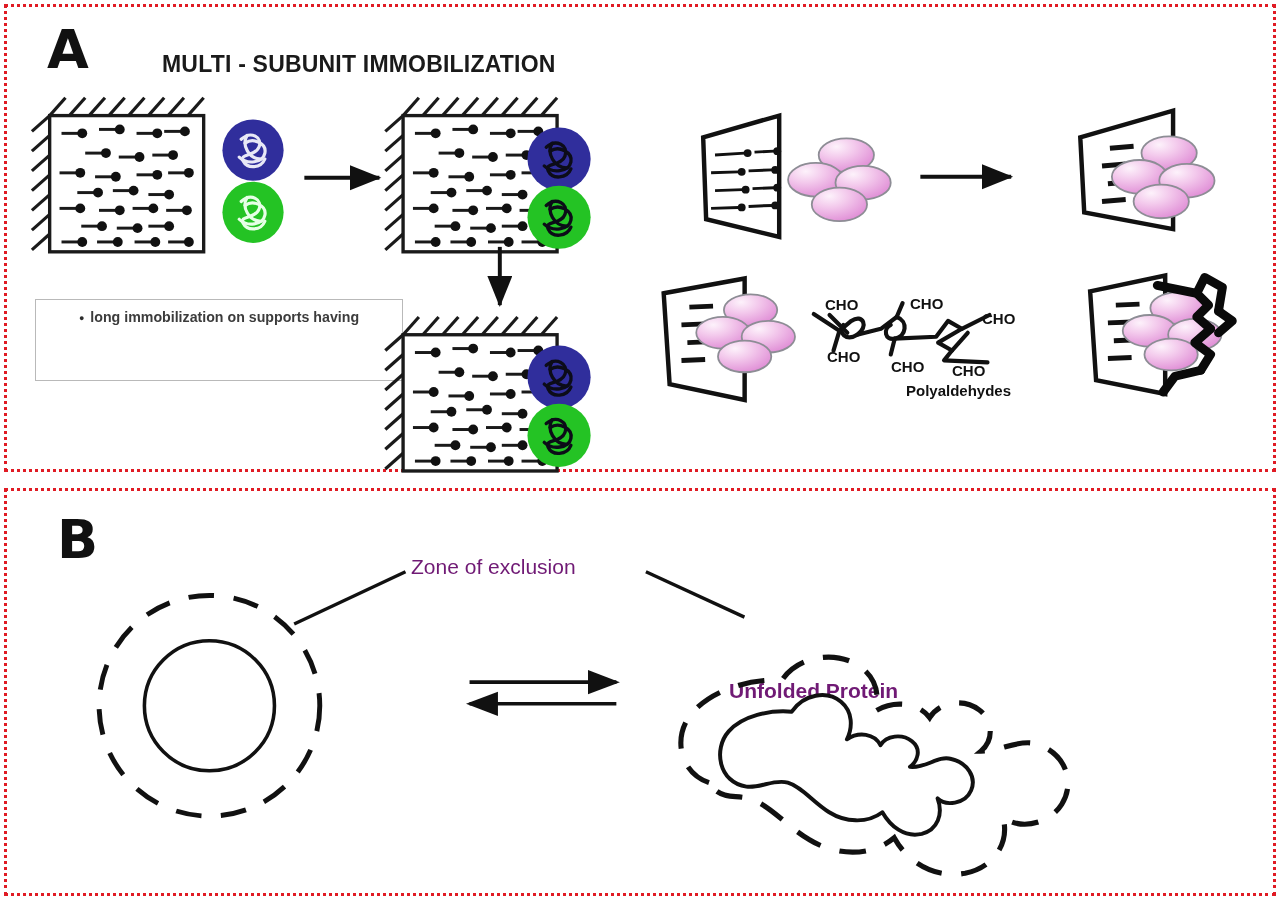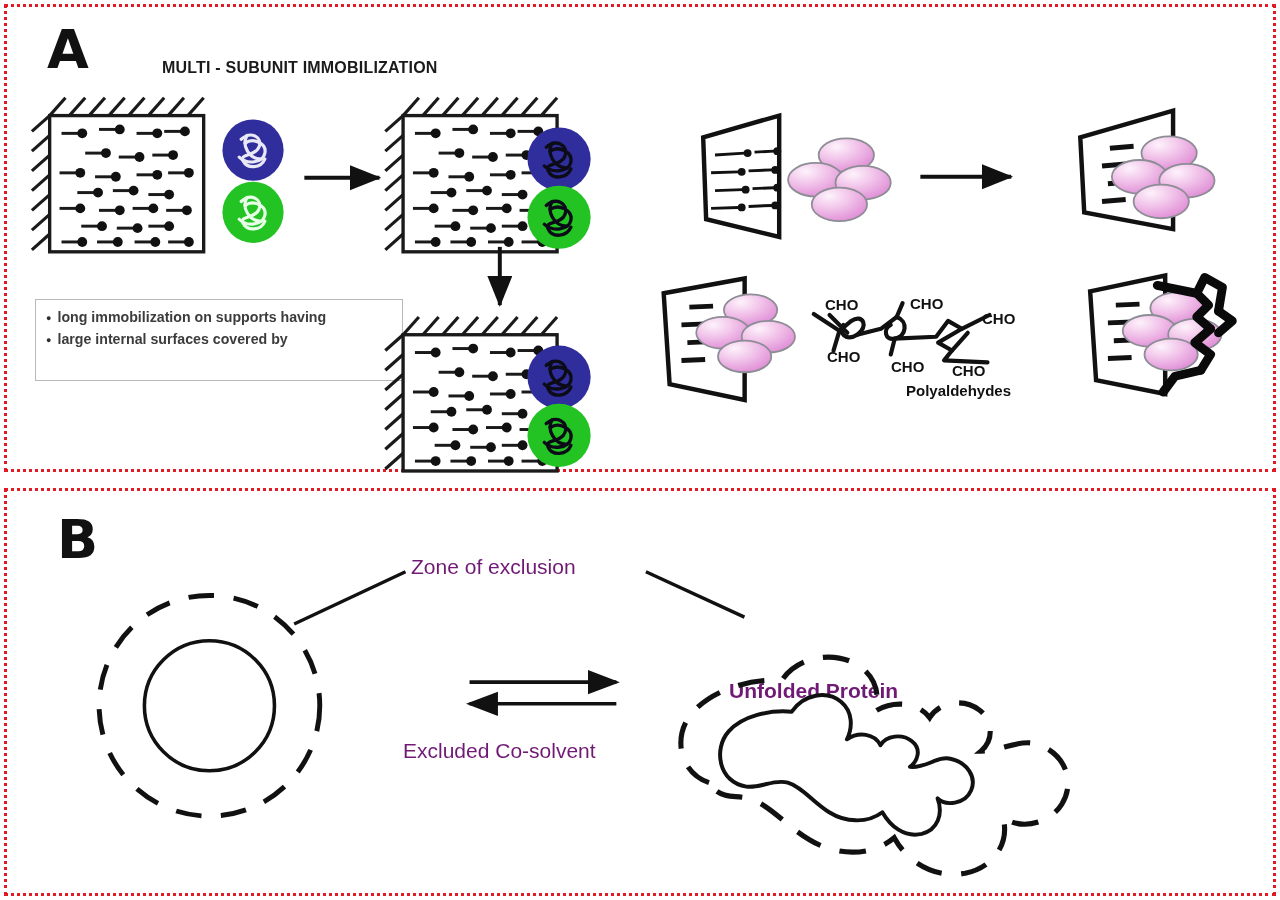--- a/index.html
+++ b/index.html
@@ -13,45 +13,44 @@
   .panel-letter{position:absolute;font-weight:bold;color:#111;font-family:"DejaVu Sans",sans-serif;line-height:1;}
   .sec-title{position:absolute;font-weight:bold;color:#1a1a1a;letter-spacing:.2px;white-space:nowrap;
              font-family:"Liberation Sans",sans-serif;}
 
   .svg-layer{position:absolute;left:0;top:0;width:100%;height:100%;overflow:visible;pointer-events:none;}
 
   .bulletbox{position:absolute;left:28px;top:292px;width:368px;height:82px;
              border:1px solid #b9b9b9;background:#fff;box-sizing:border-box;
              padding:7px 10px 0 10px;}
   .bulletbox div{font-size:14.2px;font-weight:bold;color:#3c3c3c;line-height:21px;white-space:nowrap;
-                 font-family:"Liberation Sans",sans-serif;}
+                 font-family:"Liberation Sans",sans-serif;text-align:center;}
   .bulletbox div::before{content:"\25CF";font-size:9px;vertical-align:middle;margin-right:6px;color:#2d2d2d;}
 
   .lbl{position:absolute;white-space:nowrap;color:#23232e;font-family:"Liberation Sans",sans-serif;}
   .cho{font-size:15px;font-weight:bold;color:#111;}
   .poly{font-size:15px;font-weight:bold;color:#111;}
   .bfont{font-size:21px;color:#701a75;}
   .bfont-small{font-size:20px;color:#2b2b38;}
 </style>
 </head>
 <body>
 
 <div class="figure">
 
   <div class="panel" id="panel-a">
 
     <div class="panel-letter" style="left:40px;top:16px;font-size:54px;">A</div>
 
-    <div class="sec-title" style="left:155px;top:52px;font-size:16px;">MULTI - SUBUNIT IMMOBILIZATION</div>
+    <div class="sec-title" style="left:155px;top:44px;font-size:23px;">MULTI - SUBUNIT IMMOBILIZATION</div>
 
 
 
     <div class="bulletbox">
       <div>long immobilization on supports having</div>
-      <div>large internal surfaces covered by</div>
     </div>
 
     <div class="lbl cho" style="left:818px;top:289px;">CHO</div>
     <div class="lbl cho" style="left:903px;top:288px;">CHO</div>
     <div class="lbl cho" style="left:975px;top:303px;">CHO</div>
     <div class="lbl cho" style="left:820px;top:341px;">CHO</div>
     <div class="lbl cho" style="left:884px;top:351px;">CHO</div>
     <div class="lbl cho" style="left:945px;top:355px;">CHO</div>
     <div class="lbl poly" style="left:861px;top:375px;margin-left:38px;">Polyaldehydes</div>
 
@@ -421,21 +420,20 @@
 
   <div class="panel" id="panel-b">
 
     <div class="panel-letter" style="left:50px;top:22px;font-size:54px;">B</div>
 
     <div class="lbl bfont" style="left:404px;top:64px;">Zone of exclusion</div>
 
     <div class="lbl bfont-small" style="left:148px;top:182px;">Native</div>
     <div class="lbl bfont-small" style="left:142px;top:208px;">Protein</div>
 
-    <div class="lbl bfont" style="left:396px;top:248px;">Excluded Co-solvent</div>
 
     <div class="lbl bfont" style="left:722px;top:188px;font-weight:bold;">Unfolded Protein</div>
 
     <svg class="svg-layer" viewBox="0 0 1272 408">
       <defs>
         <marker id="arB" markerWidth="10" markerHeight="10" refX="8" refY="3.4" orient="auto">
           <path d="M0,0 L9,3.4 L0,6.8 Z" fill="#111"></path>
         </marker>
         <marker id="arBL" markerWidth="10" markerHeight="10" refX="8" refY="3.4" orient="auto">
           <path d="M0,0 L9,3.4 L0,6.8 Z" fill="#111"></path>

